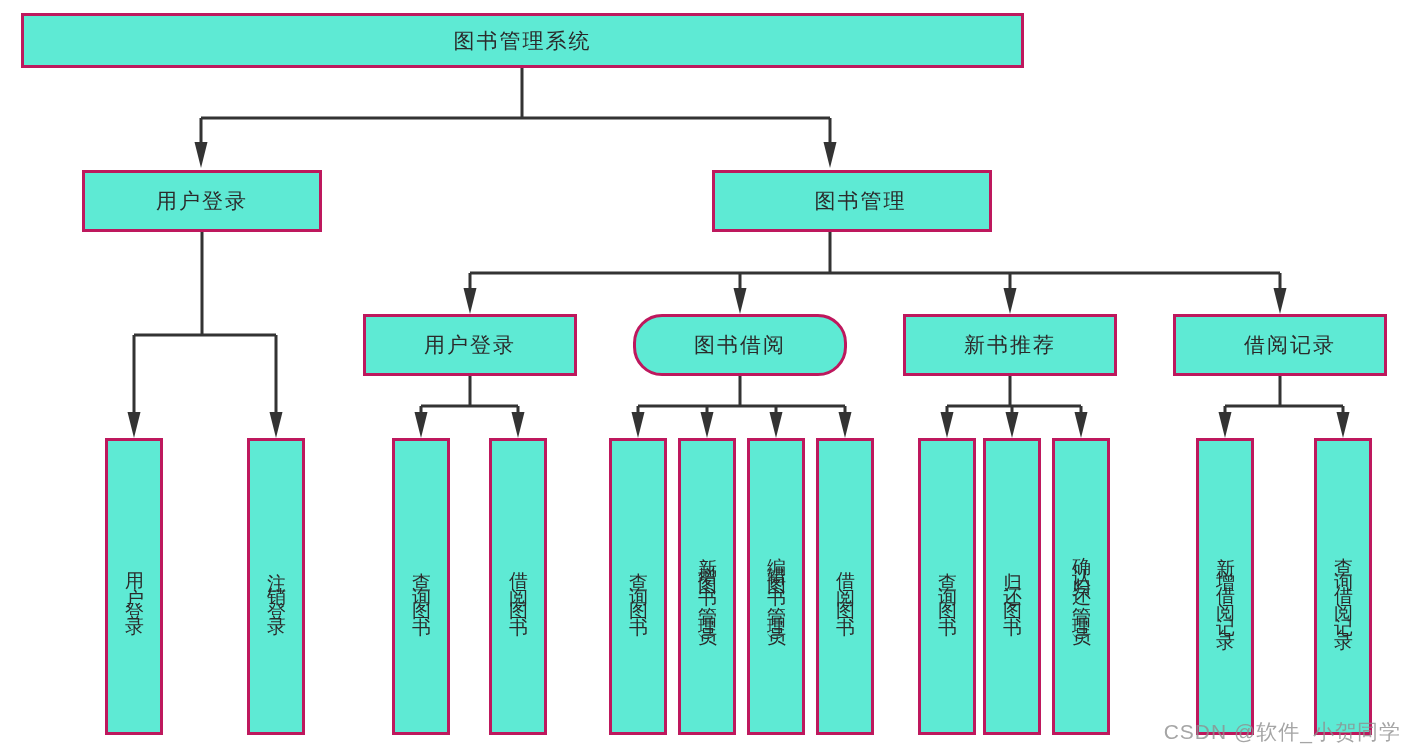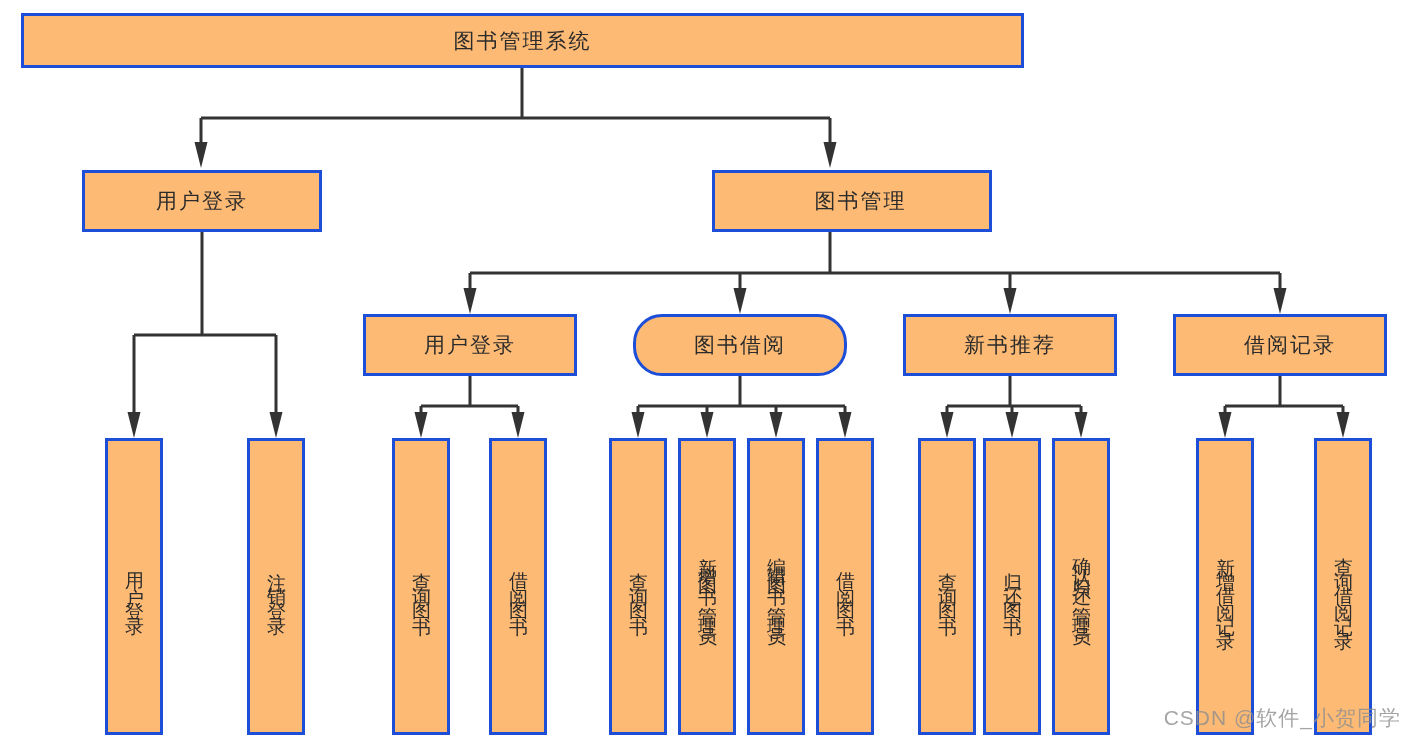--- a/index.html
+++ b/index.html
@@ -2,32 +2,32 @@
 <html><head>
 <meta charset="utf-8">
 <style>
   html,body{margin:0;padding:0;background:#fff;}
   .stage{
     position:relative;width:1405px;height:747px;background:#ffffff;
     font-family:"Liberation Sans",sans-serif;overflow:hidden;
   }
   .connector-layer{position:absolute;left:0;top:0;width:1405px;height:747px;}
   .node{
-    position:absolute;box-sizing:border-box;border:3px solid #1d4ed8;background:#fdba74;
+    position:absolute;box-sizing:border-box;border:3px solid #be185d;background:#5eead4;
     display:flex;align-items:center;justify-content:center;
     color:#2b2b2b;z-index:2;
   }
   .h{font-size:21px;letter-spacing:2px;}
   .leaf{
     writing-mode:vertical-rl;text-orientation:mixed;
     font-size:19px;letter-spacing:15px;line-height:1.1;
   }
   .leaf.long{letter-spacing:10px;}
   .watermark{
-    position:absolute;right:4px;bottom:15px;z-index:5;
+    position:absolute;right:4px;bottom:1px;z-index:5;
     font-size:21px;color:#8f8f8f;opacity:0.8;letter-spacing:1px;white-space:nowrap;
   }
 </style>
 </head>
 <body>
 
 <div class="stage">
 
   <svg class="connector-layer" width="1405" height="747" viewBox="0 0 1405 747" xmlns="http://www.w3.org/2000/svg">
     <path fill="none" stroke="#333333" stroke-width="3" d="M522 68 V119

